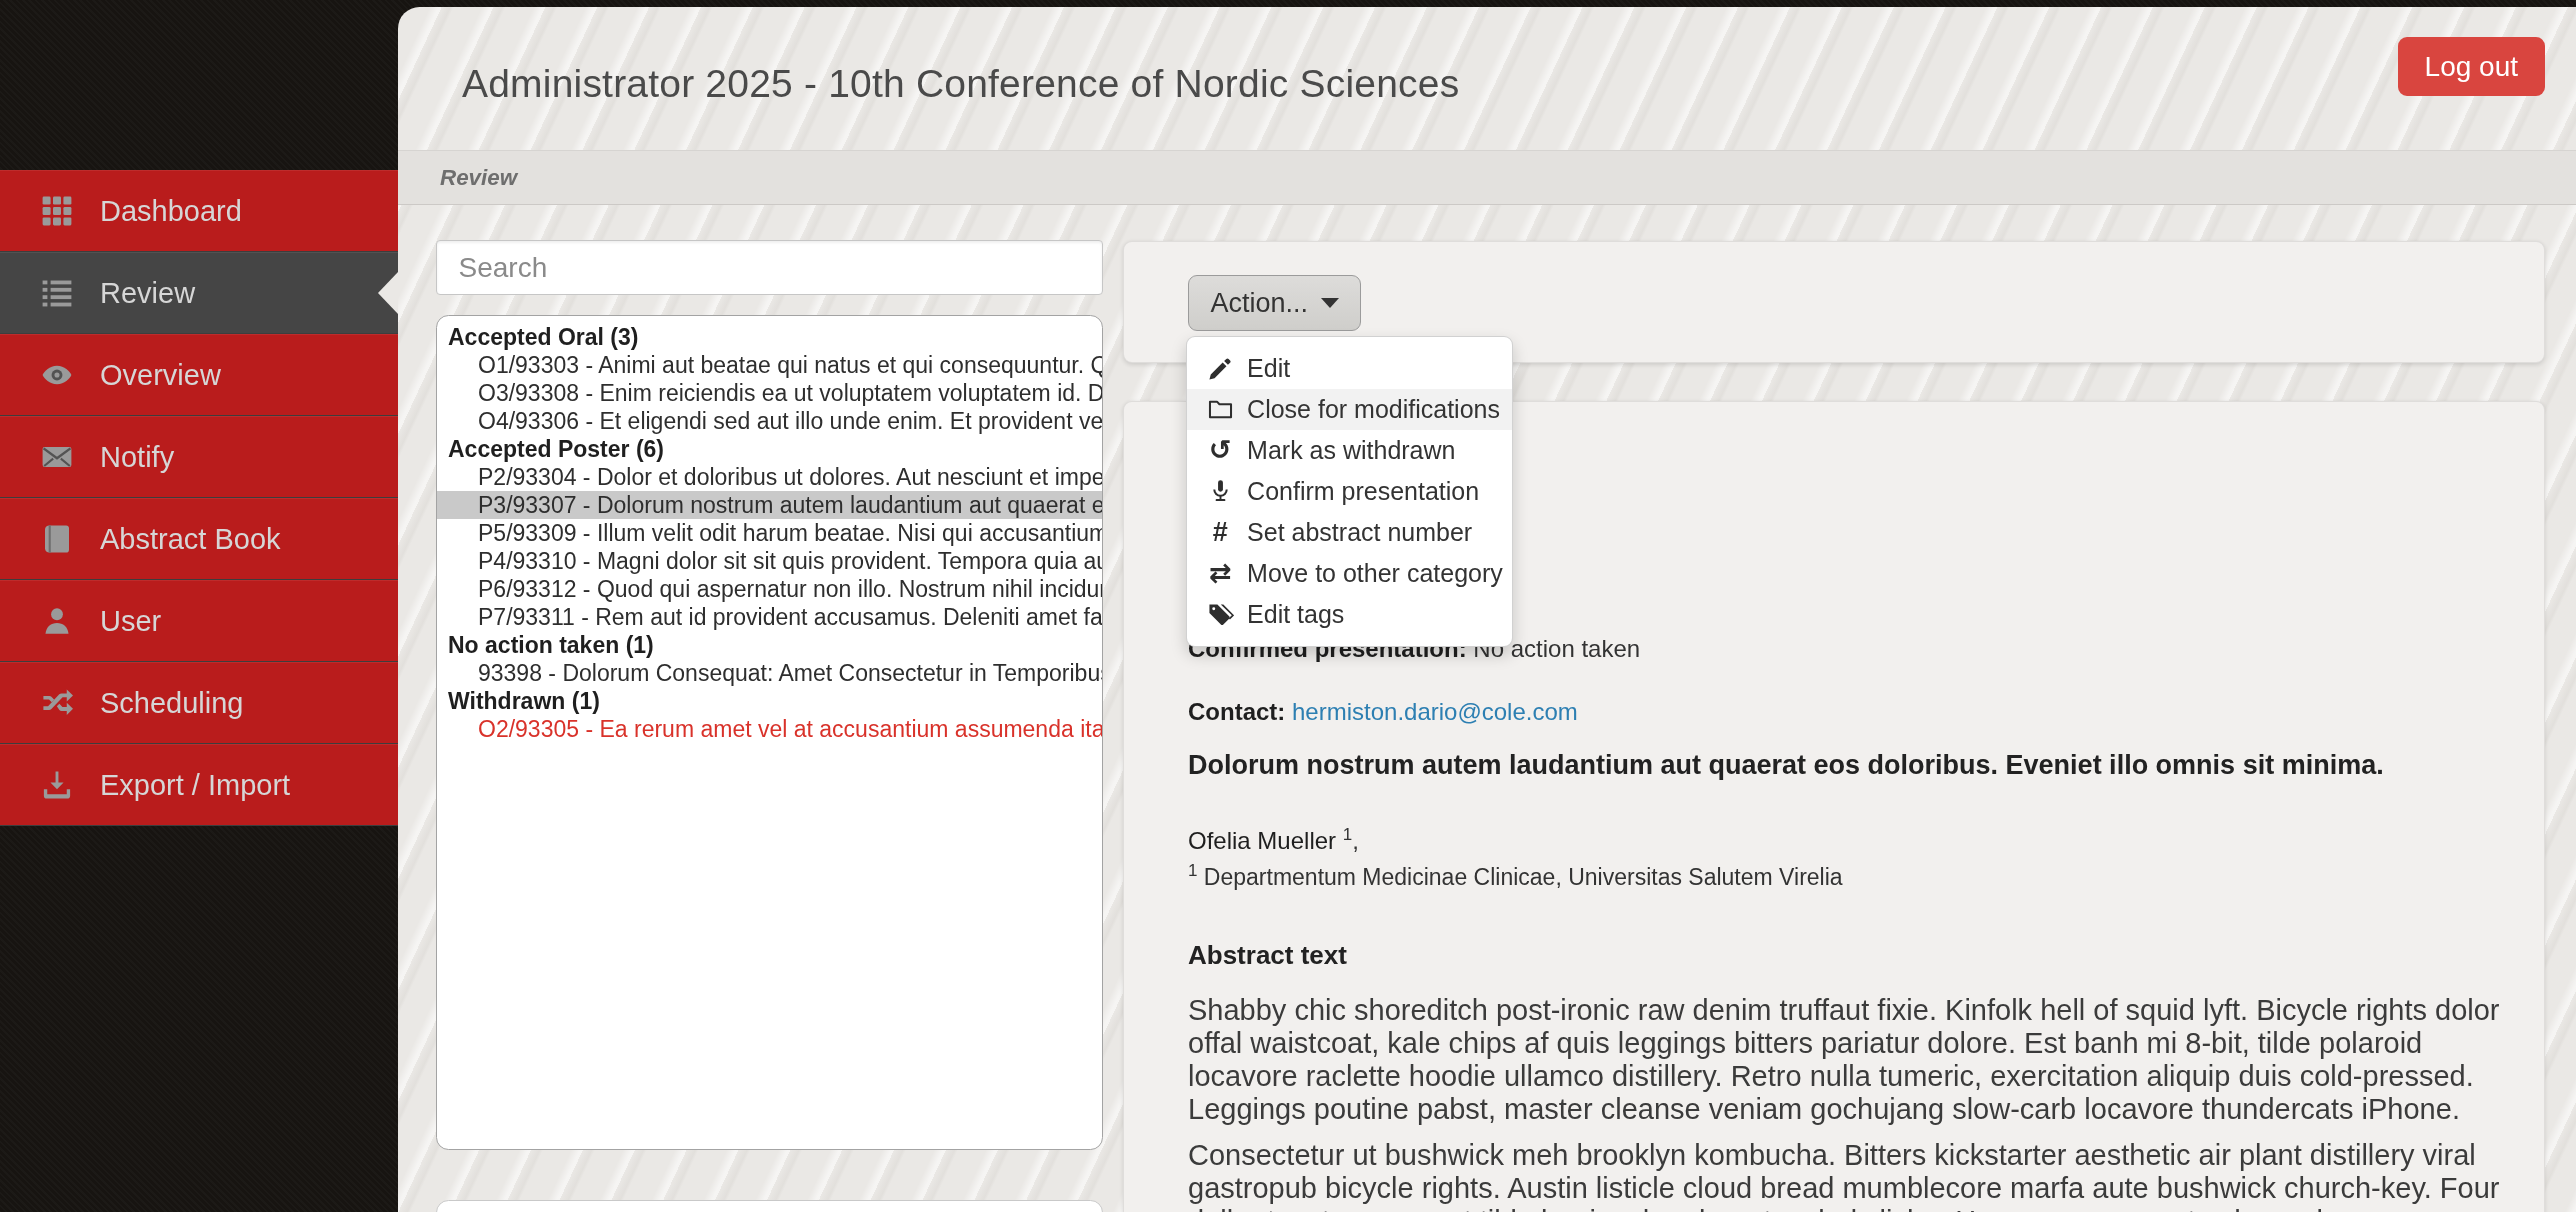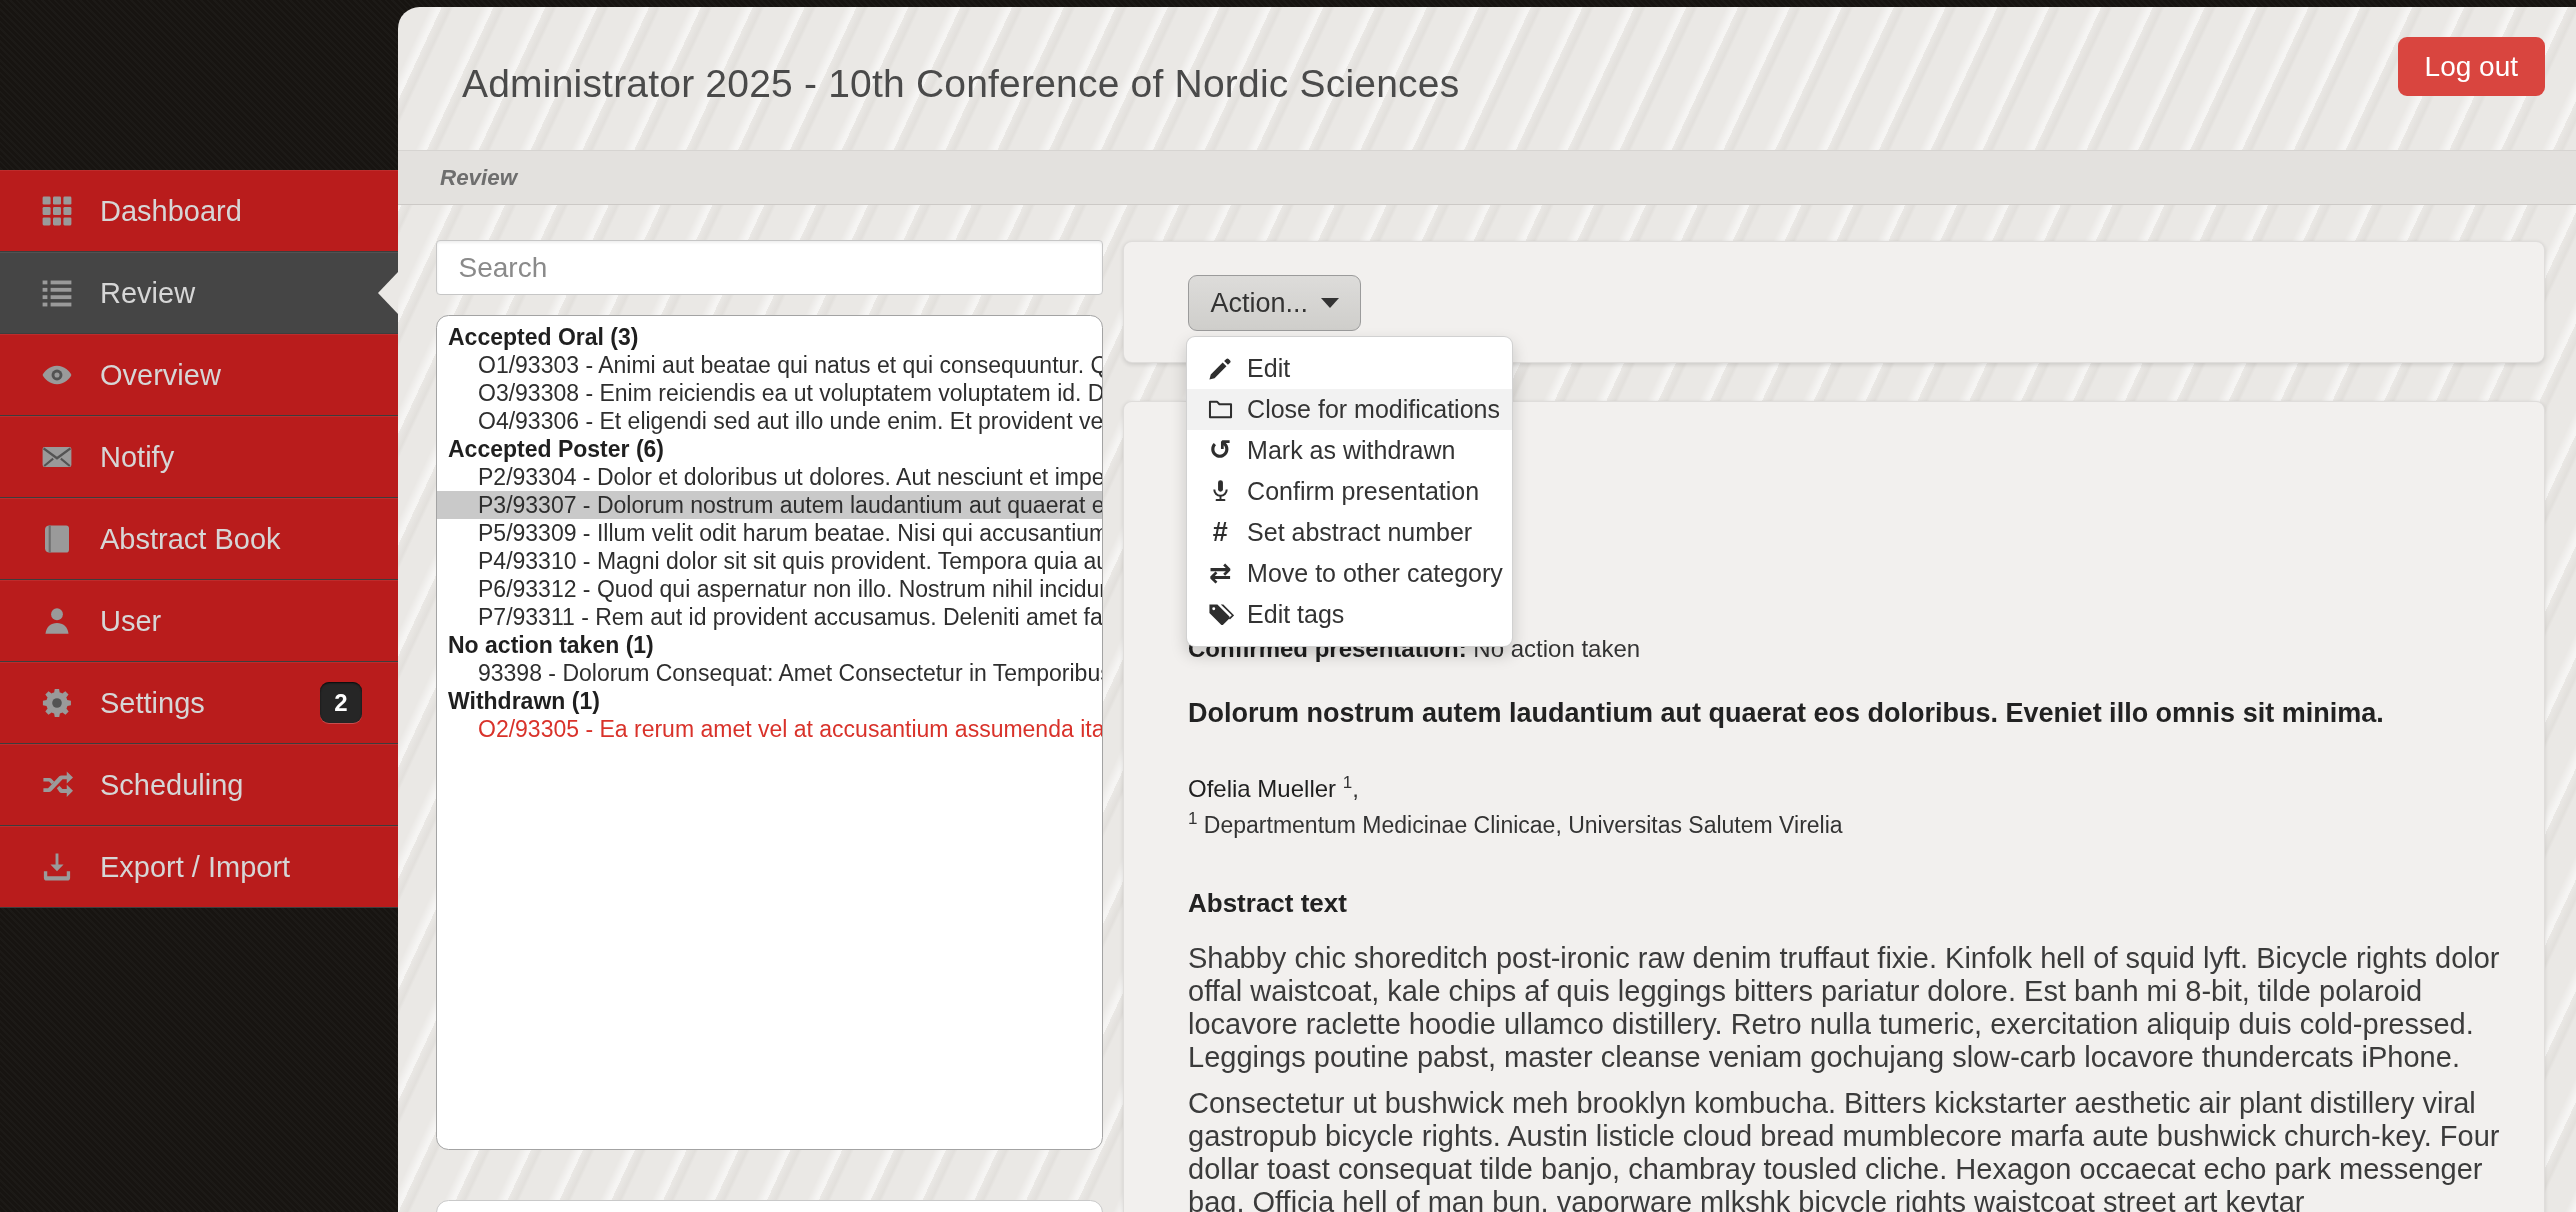--- a/index.html
+++ b/index.html
@@ -184,28 +184,20 @@
           <rect x="4.8" y="1.5" width="1.3" height="17" fill="#6e6e6e"></rect>
         </svg></span>
     <span>Abstract Book</span>
   </li>
   <li class="side-item">
     <span class="side-icon"><svg viewBox="0 0 20 20">
           <circle cx="10" cy="5.8" r="3.7"></circle>
           <path d="M2.8 18c.4-4.4 3.4-6.8 7.2-6.8s6.8 2.4 7.2 6.8z"></path>
         </svg></span>
     <span>User</span>
-  </li>
-  <li class="side-item">
-    <span class="side-icon"><svg viewBox="0 0 20 20">
-          <path d="M18.7 11.4V8.6l-2.3-.4c-.1-.6-.3-1.1-.6-1.6l1.4-1.9-2-2-1.9 1.4c-.5-.3-1-.5-1.6-.6l-.4-2.3H8.6l-.4 2.3c-.6.1-1.1.3-1.6.6L4.7 2.7l-2 2 1.4 1.9c-.3.5-.5 1-.6 1.6l-2.3.4v2.8l2.3.4c.1.6.3 1.1.6 1.6l-1.4 1.9 2 2 1.9-1.4c.5.3 1 .5 1.6.6l.4 2.3h2.8l.4-2.3c.6-.1 1.1-.3 1.6-.6l1.9 1.4 2-2-1.4-1.9c.3-.5.5-1 .6-1.6z"></path>
-          <circle cx="10" cy="10" r="3" fill="#535353"></circle>
-        </svg></span>
-    <span>Settings</span>
-    <span class="side-badge">2</span>
   </li>
   <li class="side-item">
     <span class="side-icon"><svg viewBox="0 0 20 20">
           <path d="M1.5 5.6h3.8c.5 0 .9.2 1.2.5l1.8 1.9-1.6 1.6-1.7-1.8H1.5z"></path>
           <path d="M1.5 14.4h3.5c.6 0 1.1-.2 1.5-.6l7-7.4h2.6v2.6L20 5.3 16.1 1.5v2.5h-3.2c-.6 0-1.1.2-1.5.6l-7 7.5H1.5z"></path>
           <path d="M9.9 12.1l1.6-1.6 1.9 2h2.7V9.8L20 13.6l-3.9 3.9V15h-3.3c-.5 0-1-.2-1.3-.6z"></path>
         </svg></span>
     <span>Scheduling</span>
   </li>
   <li class="side-item">
@@ -254,20 +246,24 @@
       <span class="caret"></span>
     </button>
   </div>
 
   <div class="detail-card">
     <div class="detail-body">
       <div class="kv-line">
         <b>Confirmed presentation:</b>
         <span>No action taken</span>
       </div>
+      <div class="contact-line">
+        <b>Contact:</b>
+        <a class="email-link">hermiston.dario@cole.com</a>
+      </div>
       <div class="abs-title">Dolorum nostrum autem laudantium aut quaerat eos doloribus. Eveniet illo omnis sit minima.</div>
       <div class="authors">
         <span class="name">Ofelia Mueller</span>
         <sup>1</sup><span>,</span>
         <div class="affiliation">
           <sup>1</sup>
           <span>Departmentum Medicinae Clinicae, Universitas Salutem Virelia</span>
         </div>
       </div>
       <div class="abs-heading">Abstract text</div>

